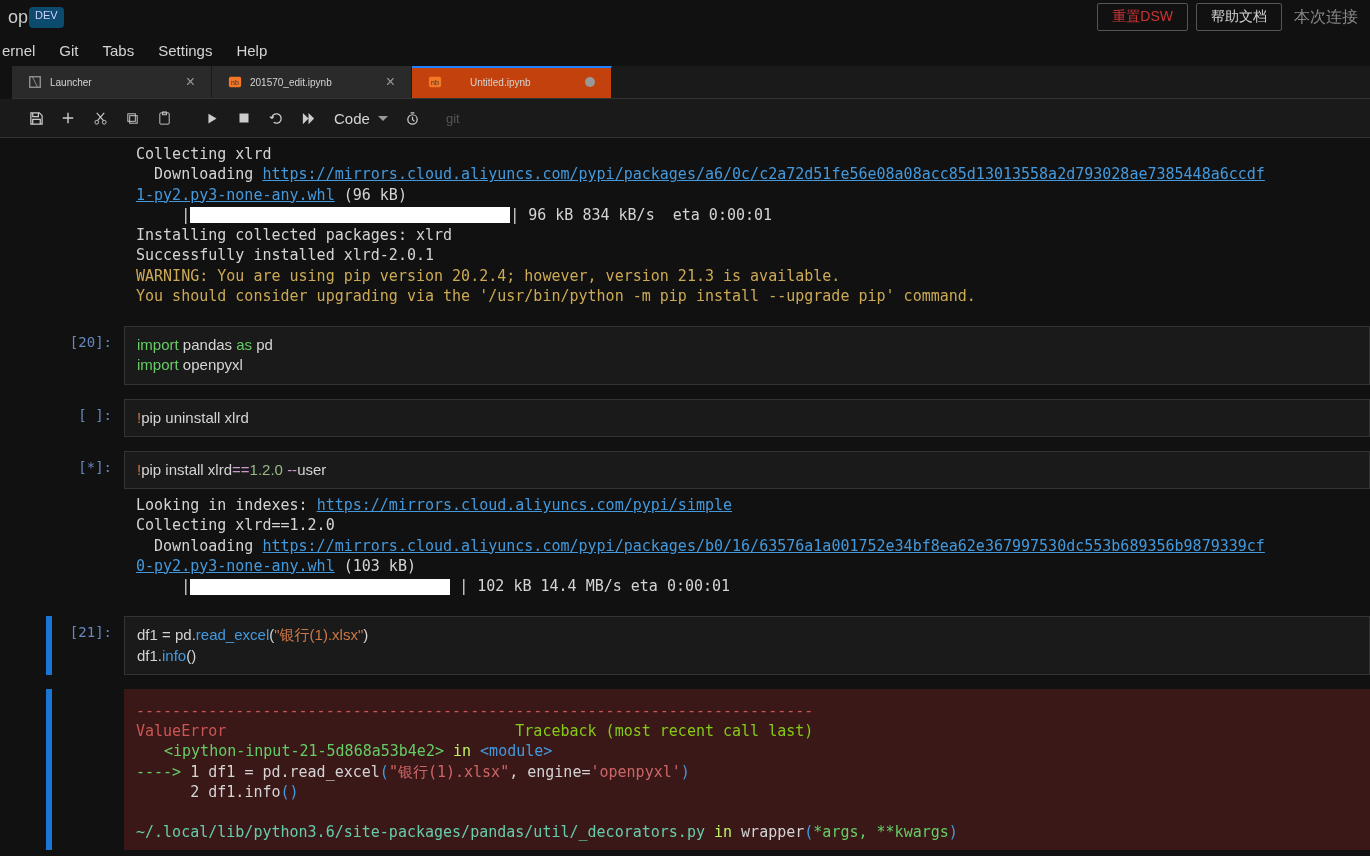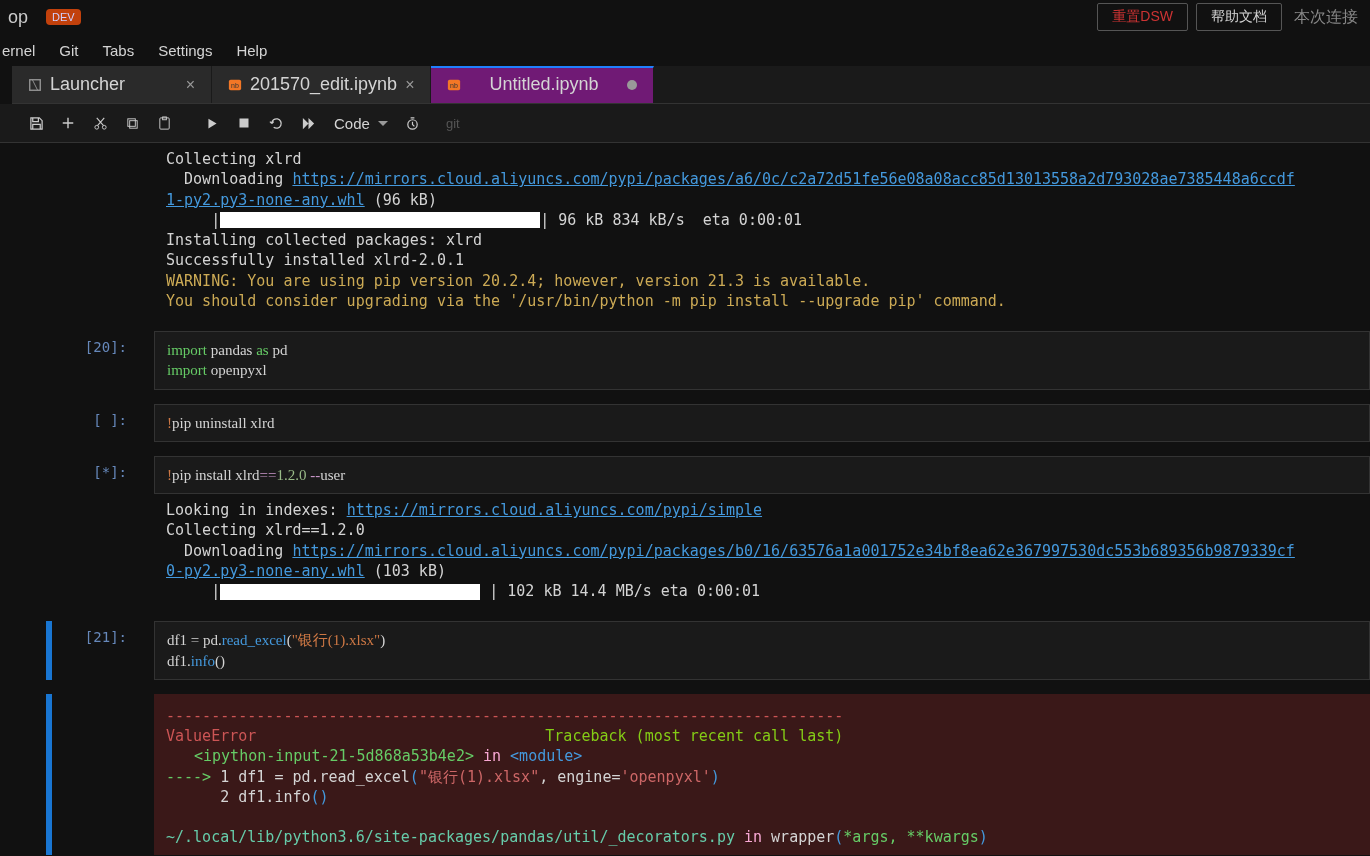--- a/index.html
+++ b/index.html
@@ -13,24 +13,24 @@
   overflow: hidden;
 }
 .top-bar {
   height: 34px;
   display: flex;
   align-items: center;
   justify-content: space-between;
   padding: 0 8px;
   background: #111111;
 }
-.top-left { display: flex; align-items: center; gap: 18px; }
+.top-left { display: flex; gap: 1px; }
 .logo-text { color: #cccccc; font-size: 18px; font-weight: 400; }
 .dev-badge {
-  background: #c2410c;
+  background: #0c4a6e;
   color: #d0d0ff;
   font-size: 11px;
   padding: 2px 6px;
   border-radius: 4px;
   font-weight: 500;
 }
 .top-right { display: flex; gap: 8px; align-items: center; }
 .btn-reset {
   background: transparent;
   border: 1px solid #555;
@@ -71,27 +71,27 @@
   align-items: center;
   gap: 8px;
   padding: 8px 16px;
   background: #2a2a2a;
   border-right: 1px solid #1a1a1a;
   cursor: pointer;
   min-width: 200px;
   position: relative;
 }
 .tab.active {
-  background: #701a75;
+  background: #c2410c;
   border-top: 2px solid #2080ff;
   padding-top: 6px;
   gap: 28px;
 }
 .tab-icon { width: 14px; height: 14px; display: inline-flex; }
-.tab-label { flex: 1; color: #d4d4d4; font-size: 18px; }
+.tab-label { flex: 1; color: #d4d4d4; font-size: 10px; }
 .tab-close { color: #999; font-size: 16px; line-height: 1; cursor: pointer; }
 .tab-dirty { width: 10px; height: 10px; border-radius: 50%; background: #999; }
 .toolbar {
   display: flex;
   align-items: center;
   gap: 4px;
   padding: 6px 12px 6px 22px;
   background: #1a1a1a;
   border-bottom: 1px solid #333;
 }
@@ -128,21 +128,21 @@
   border-top: 5px solid #999;
   pointer-events: none;
 }
 .git-label { color: #555; font-size: 13px; margin-left: 16px; }
 .notebook {
   overflow-y: auto;
   height: calc(856px - 34px - 32px - 38px - 40px);
   padding-left: 12px;
   background: #111111;
 }
-.cell-row { display: flex; position: relative; gap: 15px; }
+.cell-row { display: flex; position: relative; }
 .cell-gutter {
   width: 22px;
   flex-shrink: 0;
 }
 .cell-gutter.blue::before {
   content: '';
   position: absolute;
   left: 34px;
   top: 0;
   width: 6px;
@@ -156,21 +156,21 @@
   color: #6688bb;
   font-family: 'Menlo', 'Consolas', monospace;
   font-size: 14px;
   flex-shrink: 0;
 }
 .cell-content { flex: 1; min-width: 0; }
 .code-cell {
   background: #1a1a1a;
   border: 1px solid #333;
   padding: 8px 12px;
-  font-family: Liberation Serif, serif;
+  font-family: Liberation Sans, sans-serif;
   font-size: 15px;
   line-height: 1.35;
   white-space: pre;
   overflow-x: hidden;
 }
 .output-cell {
   padding: 6px 12px;
   font-family: 'Menlo', 'Consolas', monospace;
   font-size: 15px;
   line-height: 1.35;
@@ -208,21 +208,21 @@
 .bang { color: #cc7744; }
 .cmd { color: #d4d4d4; }
 .flag { color: #cc99cc; }
 .ver { color: #99bb88; }
 .link { color: #4499dd; text-decoration: underline; }
 .warn { color: #ccaa55; }
 .err-dash { color: #cc5555; }
 .err-name { color: #cc5555; }
 .err-tb { color: #84cc16; }
 .err-ipy { color: #66cc66; margin-left: 28px; }
-.err-in { color: #f9a8d4; }
+.err-in { color: #bef264; }
 .err-arrow { color: #66cc66; }
 .err-lineno { color: #d4d4d4; }
 .err-strlit { color: #cc6666; }
 .err-strlit2 { color: #cc6666; }
 .err-paren { color: #4499dd; }
 .err-path { color: #66ccaa; }
 .err-star { color: #66cc66; }
 
 .spacer { height: 14px; }
 .svg-icon { width: 14px; height: 14px; }

